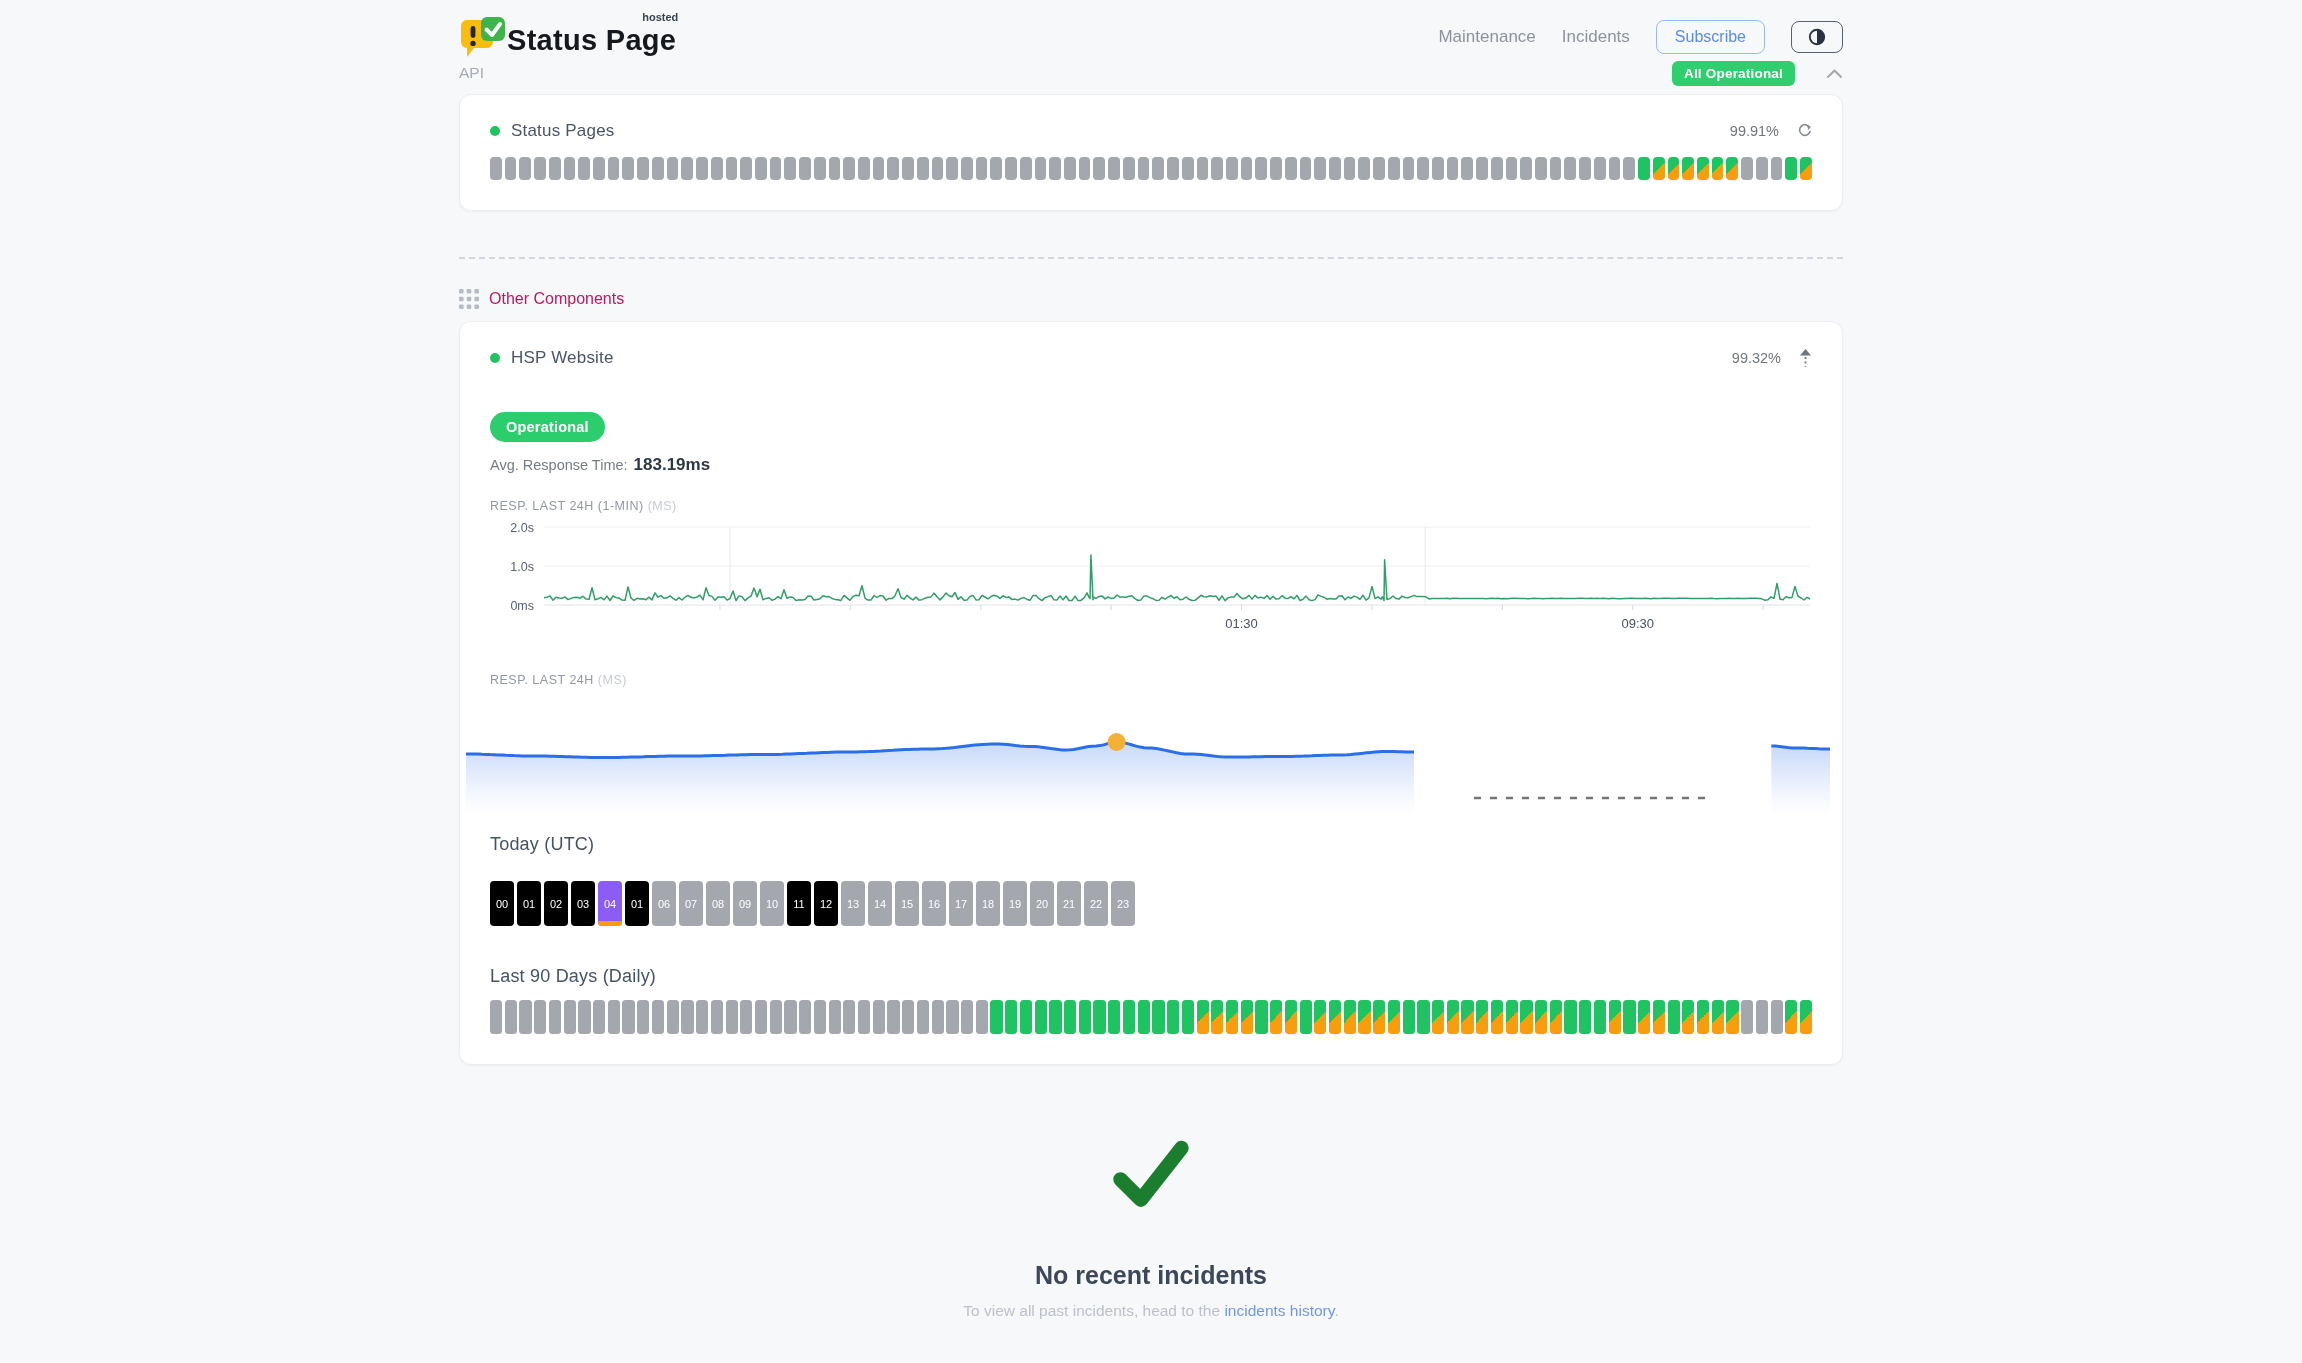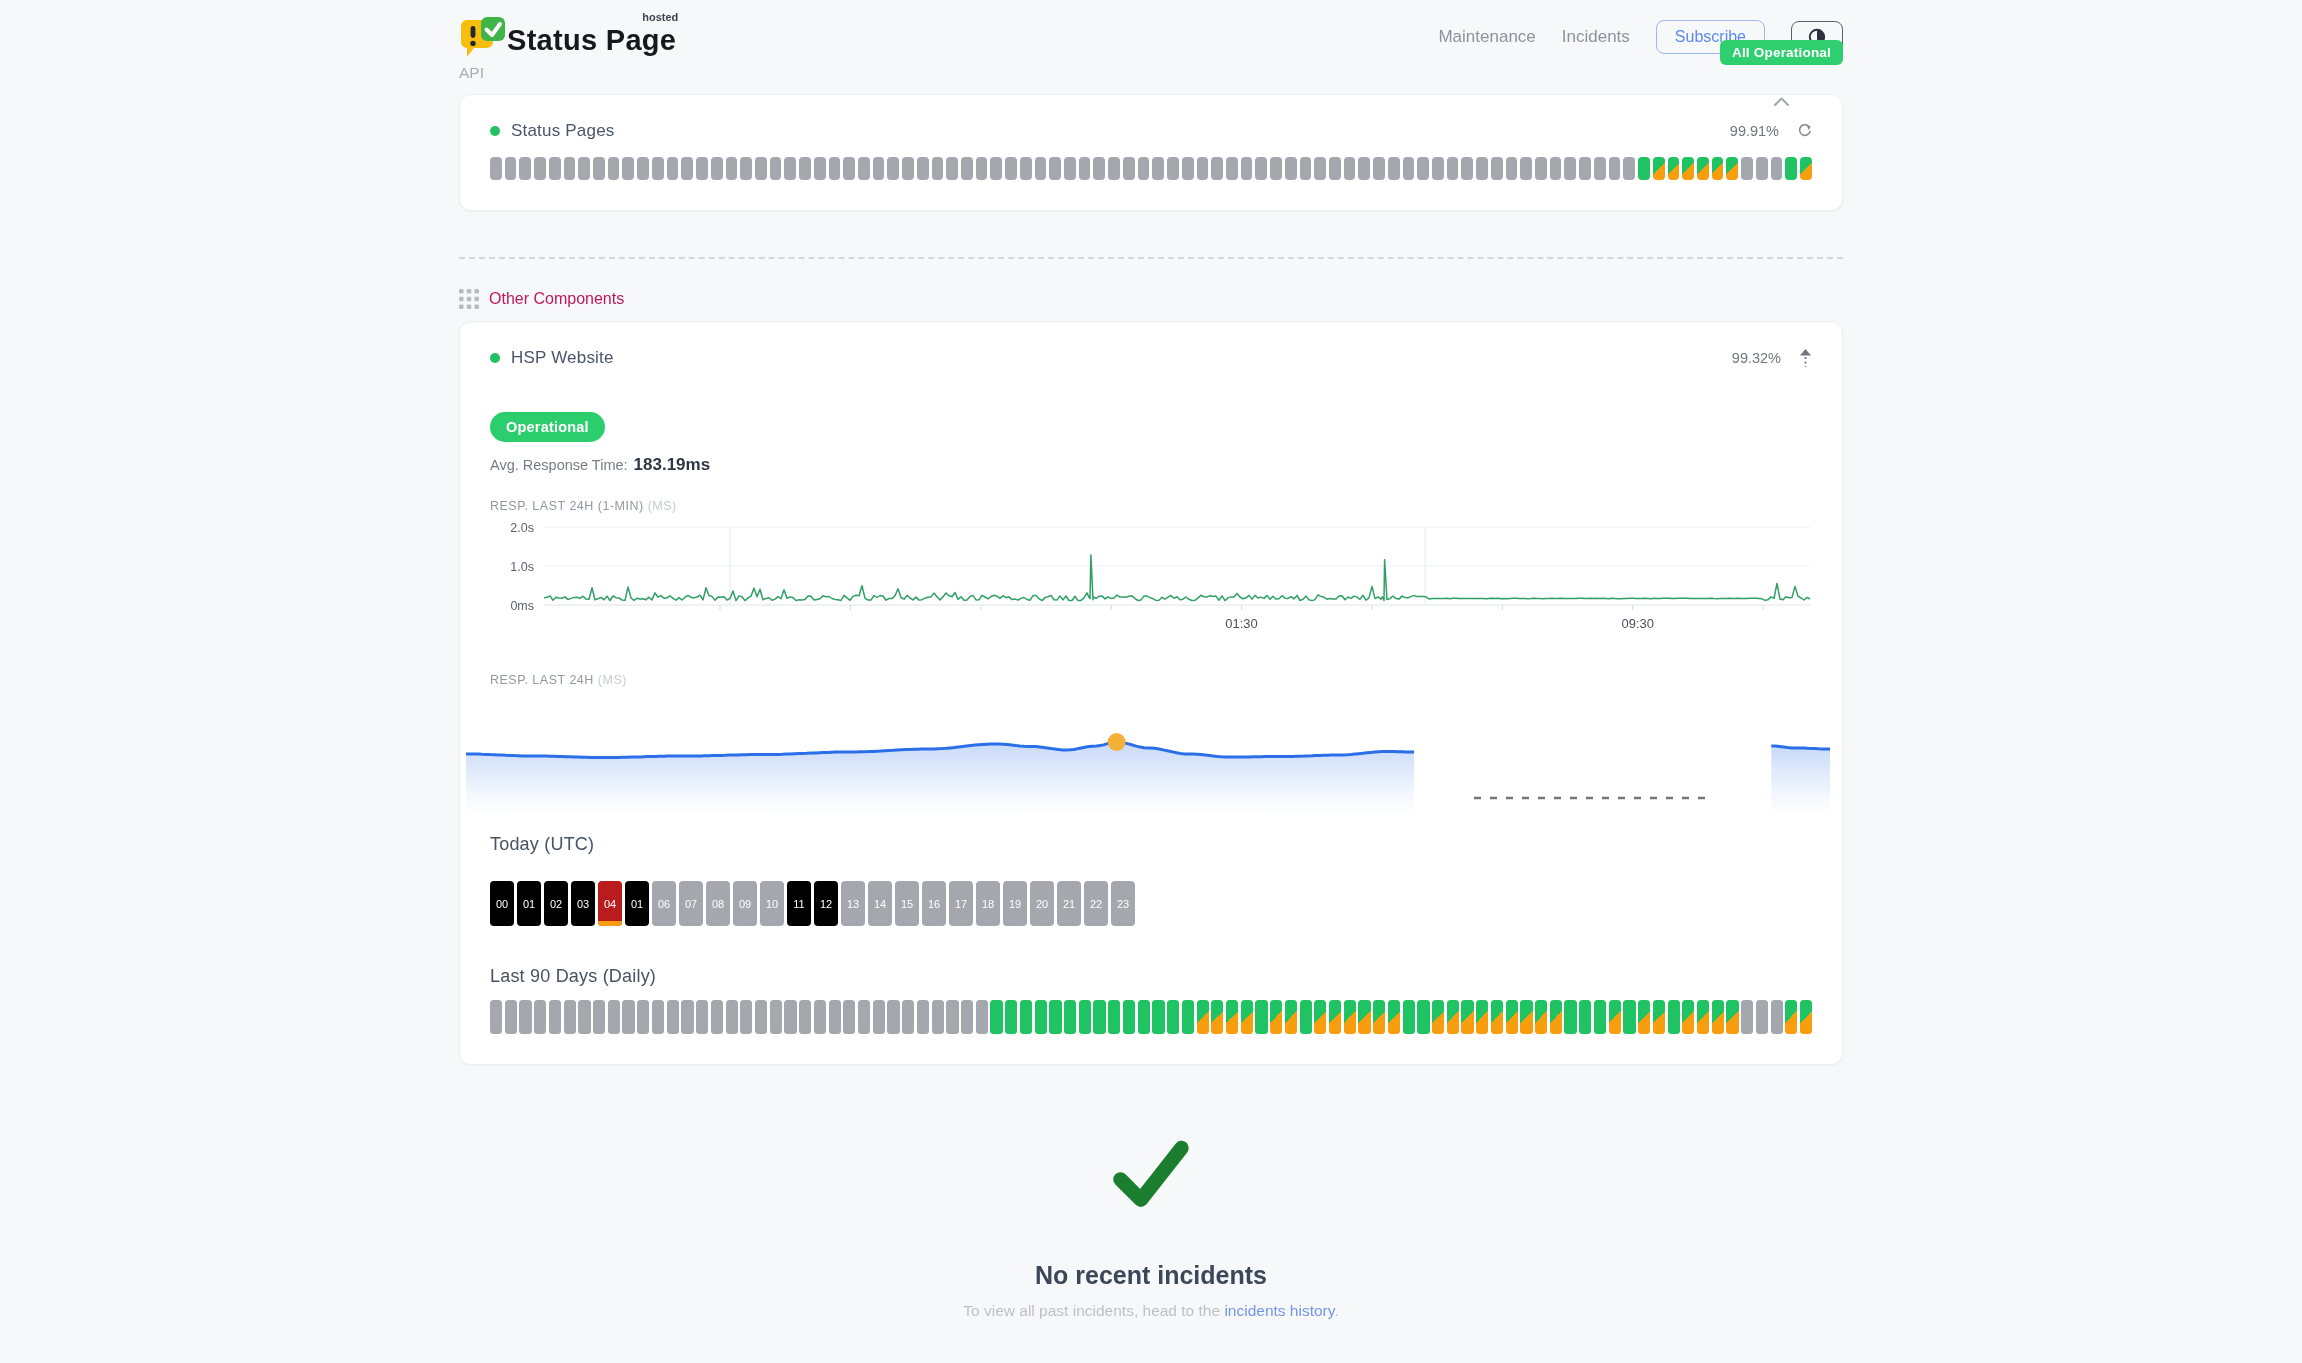--- a/index.html
+++ b/index.html
@@ -16,21 +16,21 @@
   .nav{display:flex;align-items:center;gap:26px;}
   .nav-link{font-size:17px;color:#8C939E;cursor:pointer;}
   .btn-subscribe{font-size:16px;color:#5C8BEE;border:1.5px solid #9DB9F3;border-radius:8px;
       padding:7px 18px;background:transparent;cursor:pointer;}
   .btn-toggle{border:1.5px solid #59616D;border-radius:8px;padding:5px 15px;background:transparent;
       display:flex;align-items:center;cursor:pointer;}
 
   
   .group-row{display:flex;justify-content:space-between;align-items:center;margin-top:-4px;height:26px;}
   .group-title{font-size:15.5px;color:#A7ADB6;}
-  .group-right{display:flex;align-items:center;gap:31px;flex-direction:column;}
+  .group-right{display:flex;align-items:center;gap:31px;}
   .badge-all{background:#2FCE6F;color:#fff;font-size:13.5px;font-weight:700;border-radius:6px;
       padding:5px 12px;letter-spacing:.2px;}
 
   
   .card{background:#fff;border:1px solid #ECEEF2;border-radius:12px;
       box-shadow:0 1px 2px rgba(16,24,40,.04);}
   .card1{margin-top:8px;padding:26px 30px 30px;}
   .card2{margin-top:12px;padding:26px 30px 30px;}
   .comp-row{display:flex;justify-content:space-between;align-items:center;}
   .comp-left{display:flex;align-items:center;gap:11px;}
@@ -61,21 +61,21 @@
   .chart1-wrap{margin-top:4px;}
   .chart2-wrap{margin:12px -24px 0 -24px;}
 
   .sub-title{margin-top:16px;font-size:18px;color:#465362;font-weight:500;letter-spacing:.2px;}
 
   .hours{display:flex;gap:3px;margin-top:26px;width:645px;}
   .hour{width:24px;height:45px;border-radius:4px;color:#fff;font-size:11px;display:flex;
       align-items:center;justify-content:center;position:relative;}
   .hour.h-o{background:#000000;}
   .hour.h-g{background:#A4A8AE;}
-  .hour.h-op{background:#b91c1c;}
+  .hour.h-op{background:#8b5cf6;}
   .hour.h-op::after{content:"";position:absolute;left:0;right:0;bottom:0;height:5px;
       background:#F89D0E;border-radius:0 0 4px 4px;}
 
   .bar90{display:flex;gap:2.5px;margin-top:13px;}
   .bar90 .blk{flex:1;height:34px;border-radius:3.5px;}
   .l90-title{margin-top:40px;}
 
   
   .check-wrap{margin-top:72px;text-align:center;}
   .ni-title{margin-top:42px;text-align:center;font-size:25px;color:#3C4759;font-weight:600;}

